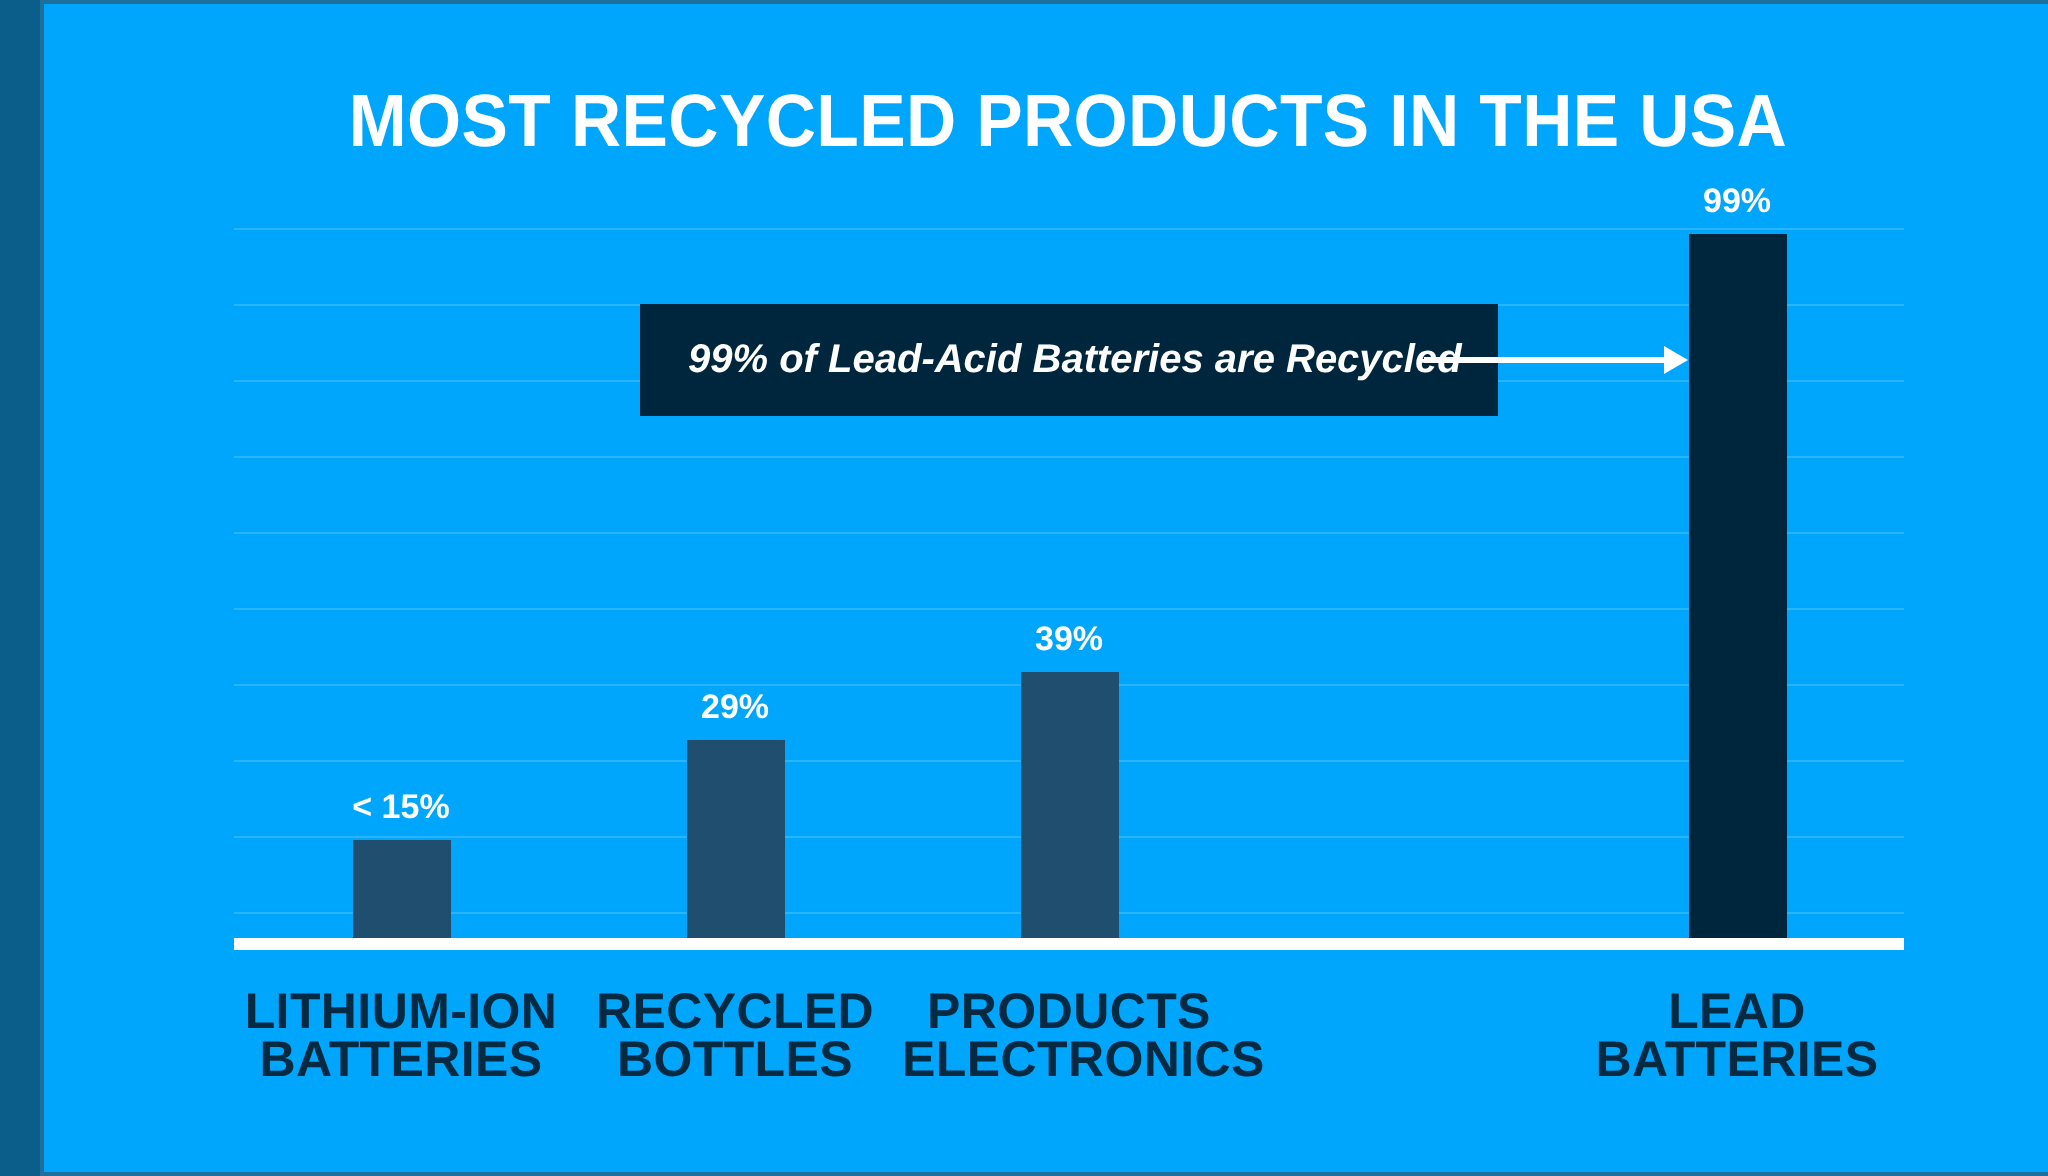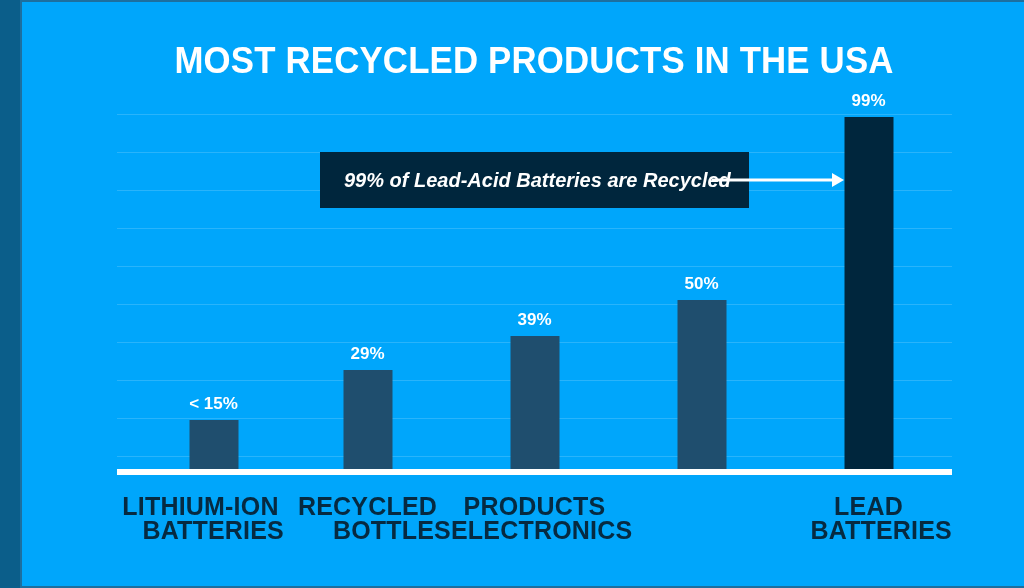--- a/index.html
+++ b/index.html
@@ -96,21 +96,21 @@
     top: 492px;
     width: 167px;
     text-align: center;
     color: #062A41;
     font-family: "Liberation Sans", sans-serif;
     font-weight: bold;
     font-size: 25px;
     line-height: 24px;
     letter-spacing: 0.2px;
   }
-  .cat-label .line2 { display: block; text-align: right; }
+  .cat-label .line2 { display: block; }
 
   
   #callout-box {
     position: absolute;
     left: 298px;
     top: 150px;
     width: 429px;
     height: 56px;
     background: #00263D;
   }
@@ -147,39 +147,35 @@
     <div class="gridline" style="top:55px;"></div>
     <div class="gridline" style="top:93px;"></div>
     <div class="gridline" style="top:131px;"></div>
     <div class="gridline" style="top:169px;"></div>
     <div class="gridline" style="top:207px;"></div>
     <div class="gridline" style="top:245px;"></div>
     <div class="gridline" style="top:283px;"></div>
     <div class="gridline" style="top:321px;"></div>
     <div class="gridline" style="top:359px;"></div>
 
-    <div class="bar-group" style="left:13px;text-align:center;">
+    <div class="bar-group" style="left:0px;text-align:center;">
       <div class="bar-value" style="bottom:61px;">&lt; 15%</div>
       <div class="bar" style="height:55px;"></div>
     </div>
 
     <div class="bar-group" style="left:167px;">
       <div class="bar-value" style="bottom:111px;">29%</div>
       <div class="bar" style="height:105px;"></div>
     </div>
 
     <div class="bar-group" style="left:334px;">
       <div class="bar-value" style="bottom:145px;">39%</div>
       <div class="bar" style="height:139px;"></div>
     </div>
 
-    <div class="bar-group" style="left:501px;">
-      <div class="bar-value" style="bottom:181px;">50%</div>
-      <div class="bar" style="height:175px;"></div>
-    </div>
 
     <div class="bar-group" style="left:668px;">
       <div class="bar-value" style="bottom:364px;">99%</div>
       <div class="bar highlight" style="height:358px;"></div>
     </div>
   </div>
 
   <div id="axis-baseline"></div>
 
   <div class="cat-label" style="left:95px;">

